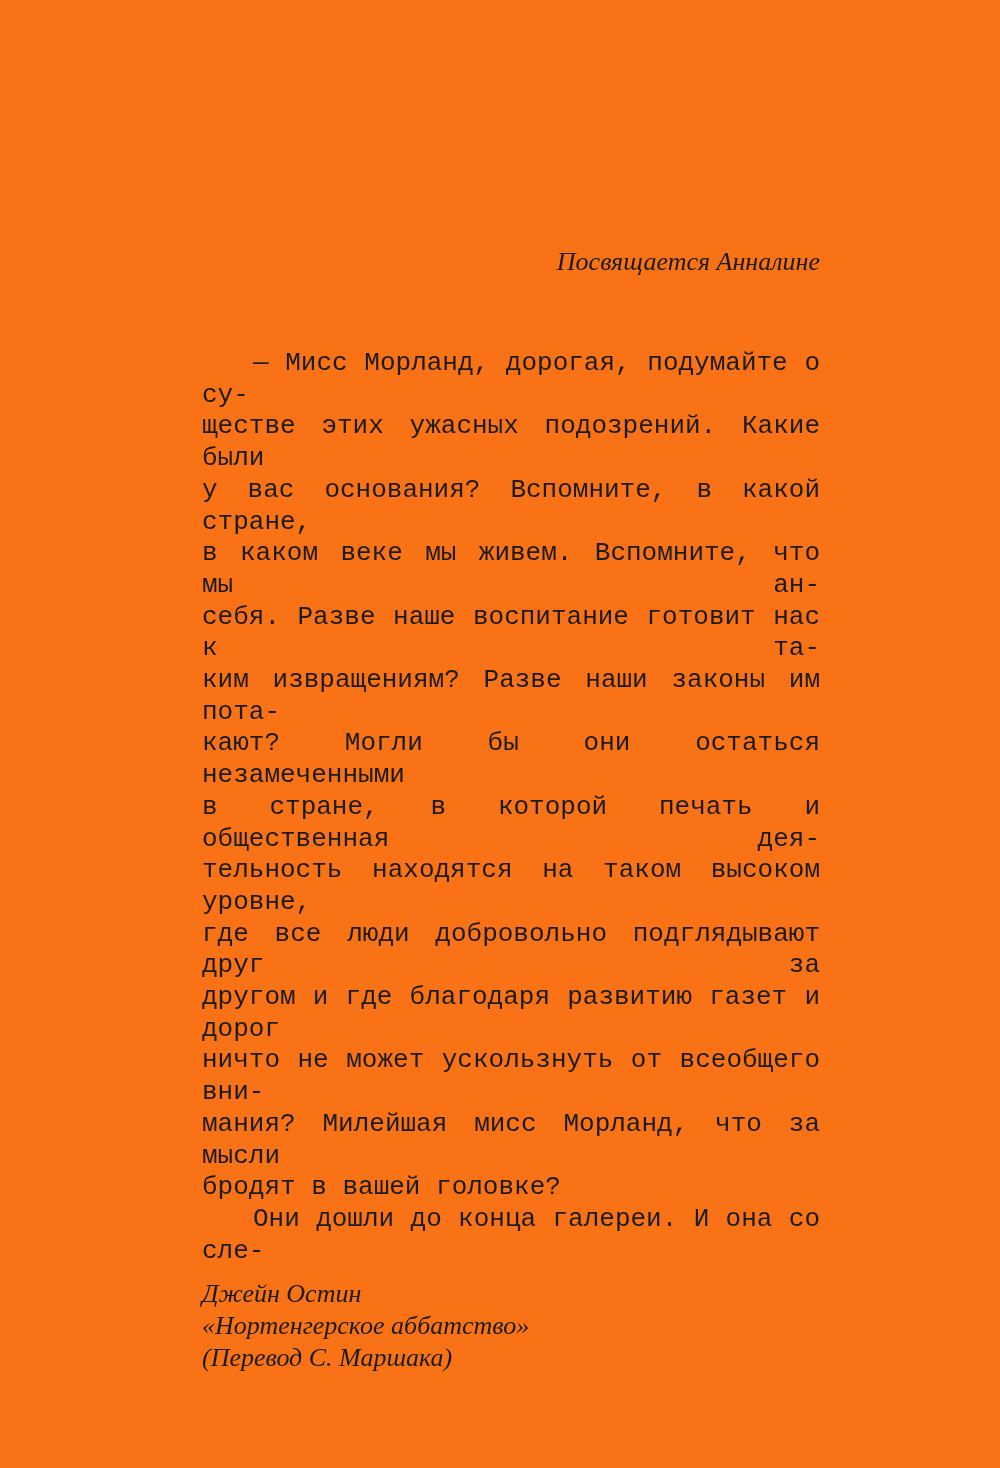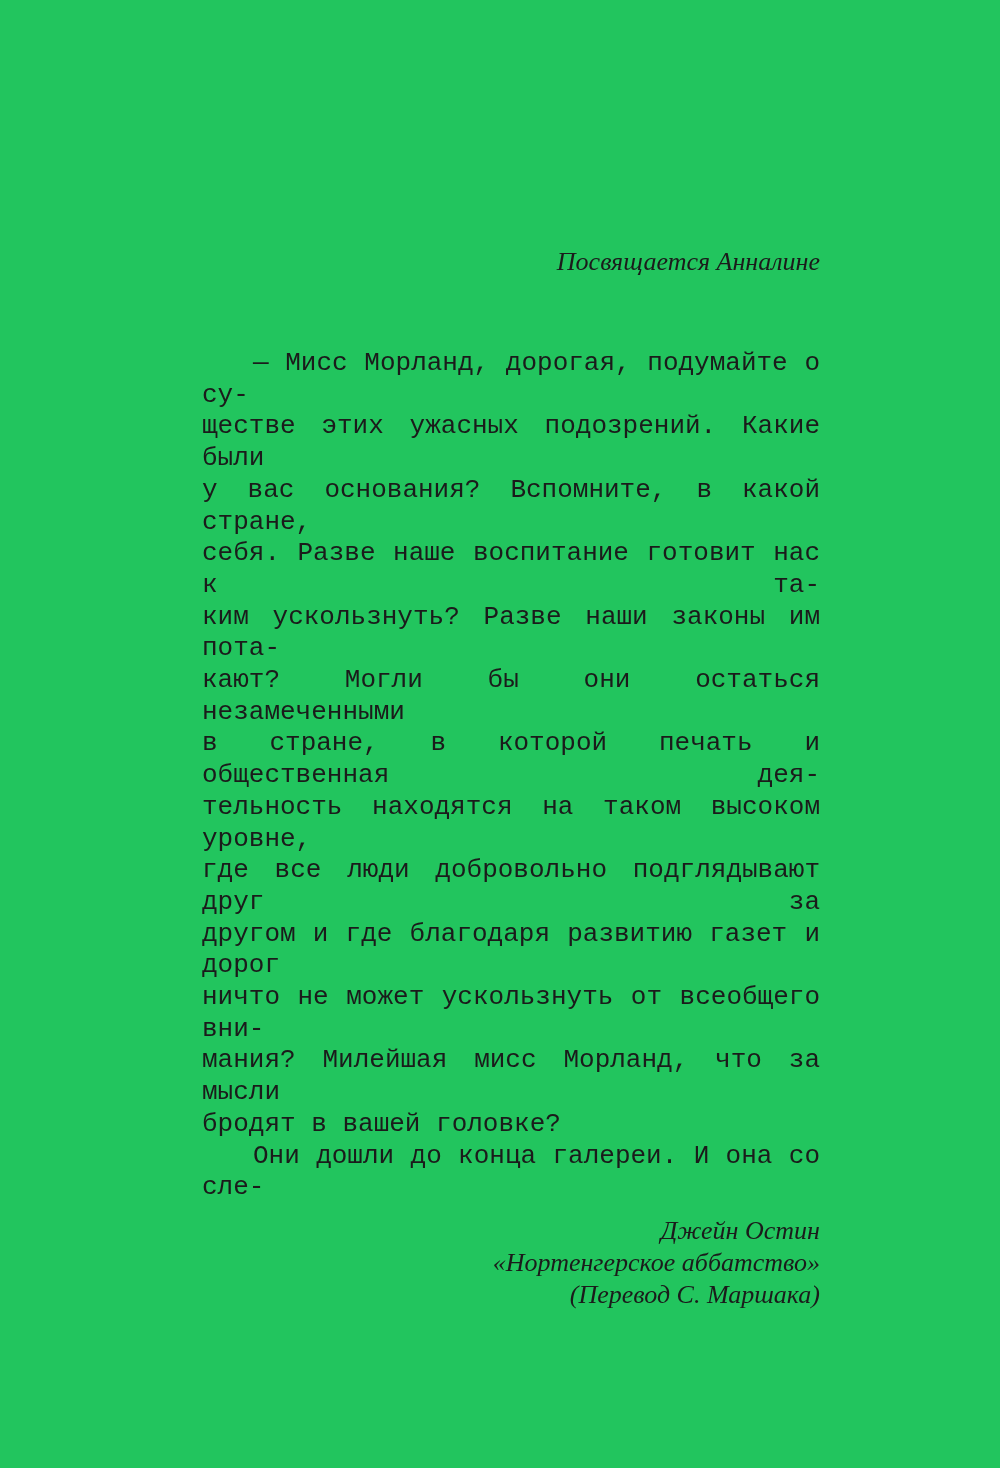--- a/index.html
+++ b/index.html
@@ -4,21 +4,21 @@
 <style>
   html, body {
     margin: 0;
     padding: 0;
     background: #ffffff;
   }
   .page {
     position: relative;
     width: 1000px;
     height: 1468px;
-    background: #22c55e;
+    background: #f97316;
     overflow: hidden;
     font-family: "Liberation Serif", "DejaVu Serif", serif;
     color: #1b1b1b;
   }
   .textblock {
     position: absolute;
     left: 202px;
     top: 0;
     width: 618px;
   }
@@ -45,39 +45,39 @@
     text-indent: 51px;
   }
   .line.last {
     text-align-last: left;
   }
   .attribution {
     margin-top: 11px;
     font-size: 26px;
     line-height: 32px;
     font-style: italic;
-    text-align: right;
   }
 </style>
 </head>
 <body>
 
 <div class="page">
   <div class="textblock">
 
     <div class="dedication">Посвящается Анналине</div>
 
     <div class="epigraph">
 
       <div>
         <div class="line indent">— Мисс Морланд, дорогая, подумайте о су-</div>
         <div class="line">ществе этих ужасных подозрений. Какие были</div>
         <div class="line">у вас основания? Вспомните, в какой стране,</div>
+        <div class="line">в каком веке мы живем. Вспомните, что мы ан-</div>
         <div class="line">себя. Разве наше воспитание готовит нас к та-</div>
-        <div class="line">ким ускользнуть? Разве наши законы им пота-</div>
+        <div class="line">ким извращениям? Разве наши законы им пота-</div>
         <div class="line">кают? Могли бы они остаться незамеченными</div>
         <div class="line">в стране, в которой печать и общественная дея-</div>
         <div class="line">тельность находятся на таком высоком уровне,</div>
         <div class="line">где все люди добровольно подглядывают друг за</div>
         <div class="line">другом и где благодаря развитию газет и дорог</div>
         <div class="line">ничто не может ускользнуть от всеобщего вни-</div>
         <div class="line">мания? Милейшая мисс Морланд, что за мысли</div>
         <div class="line last">бродят в вашей головке?</div>
       </div>
 

